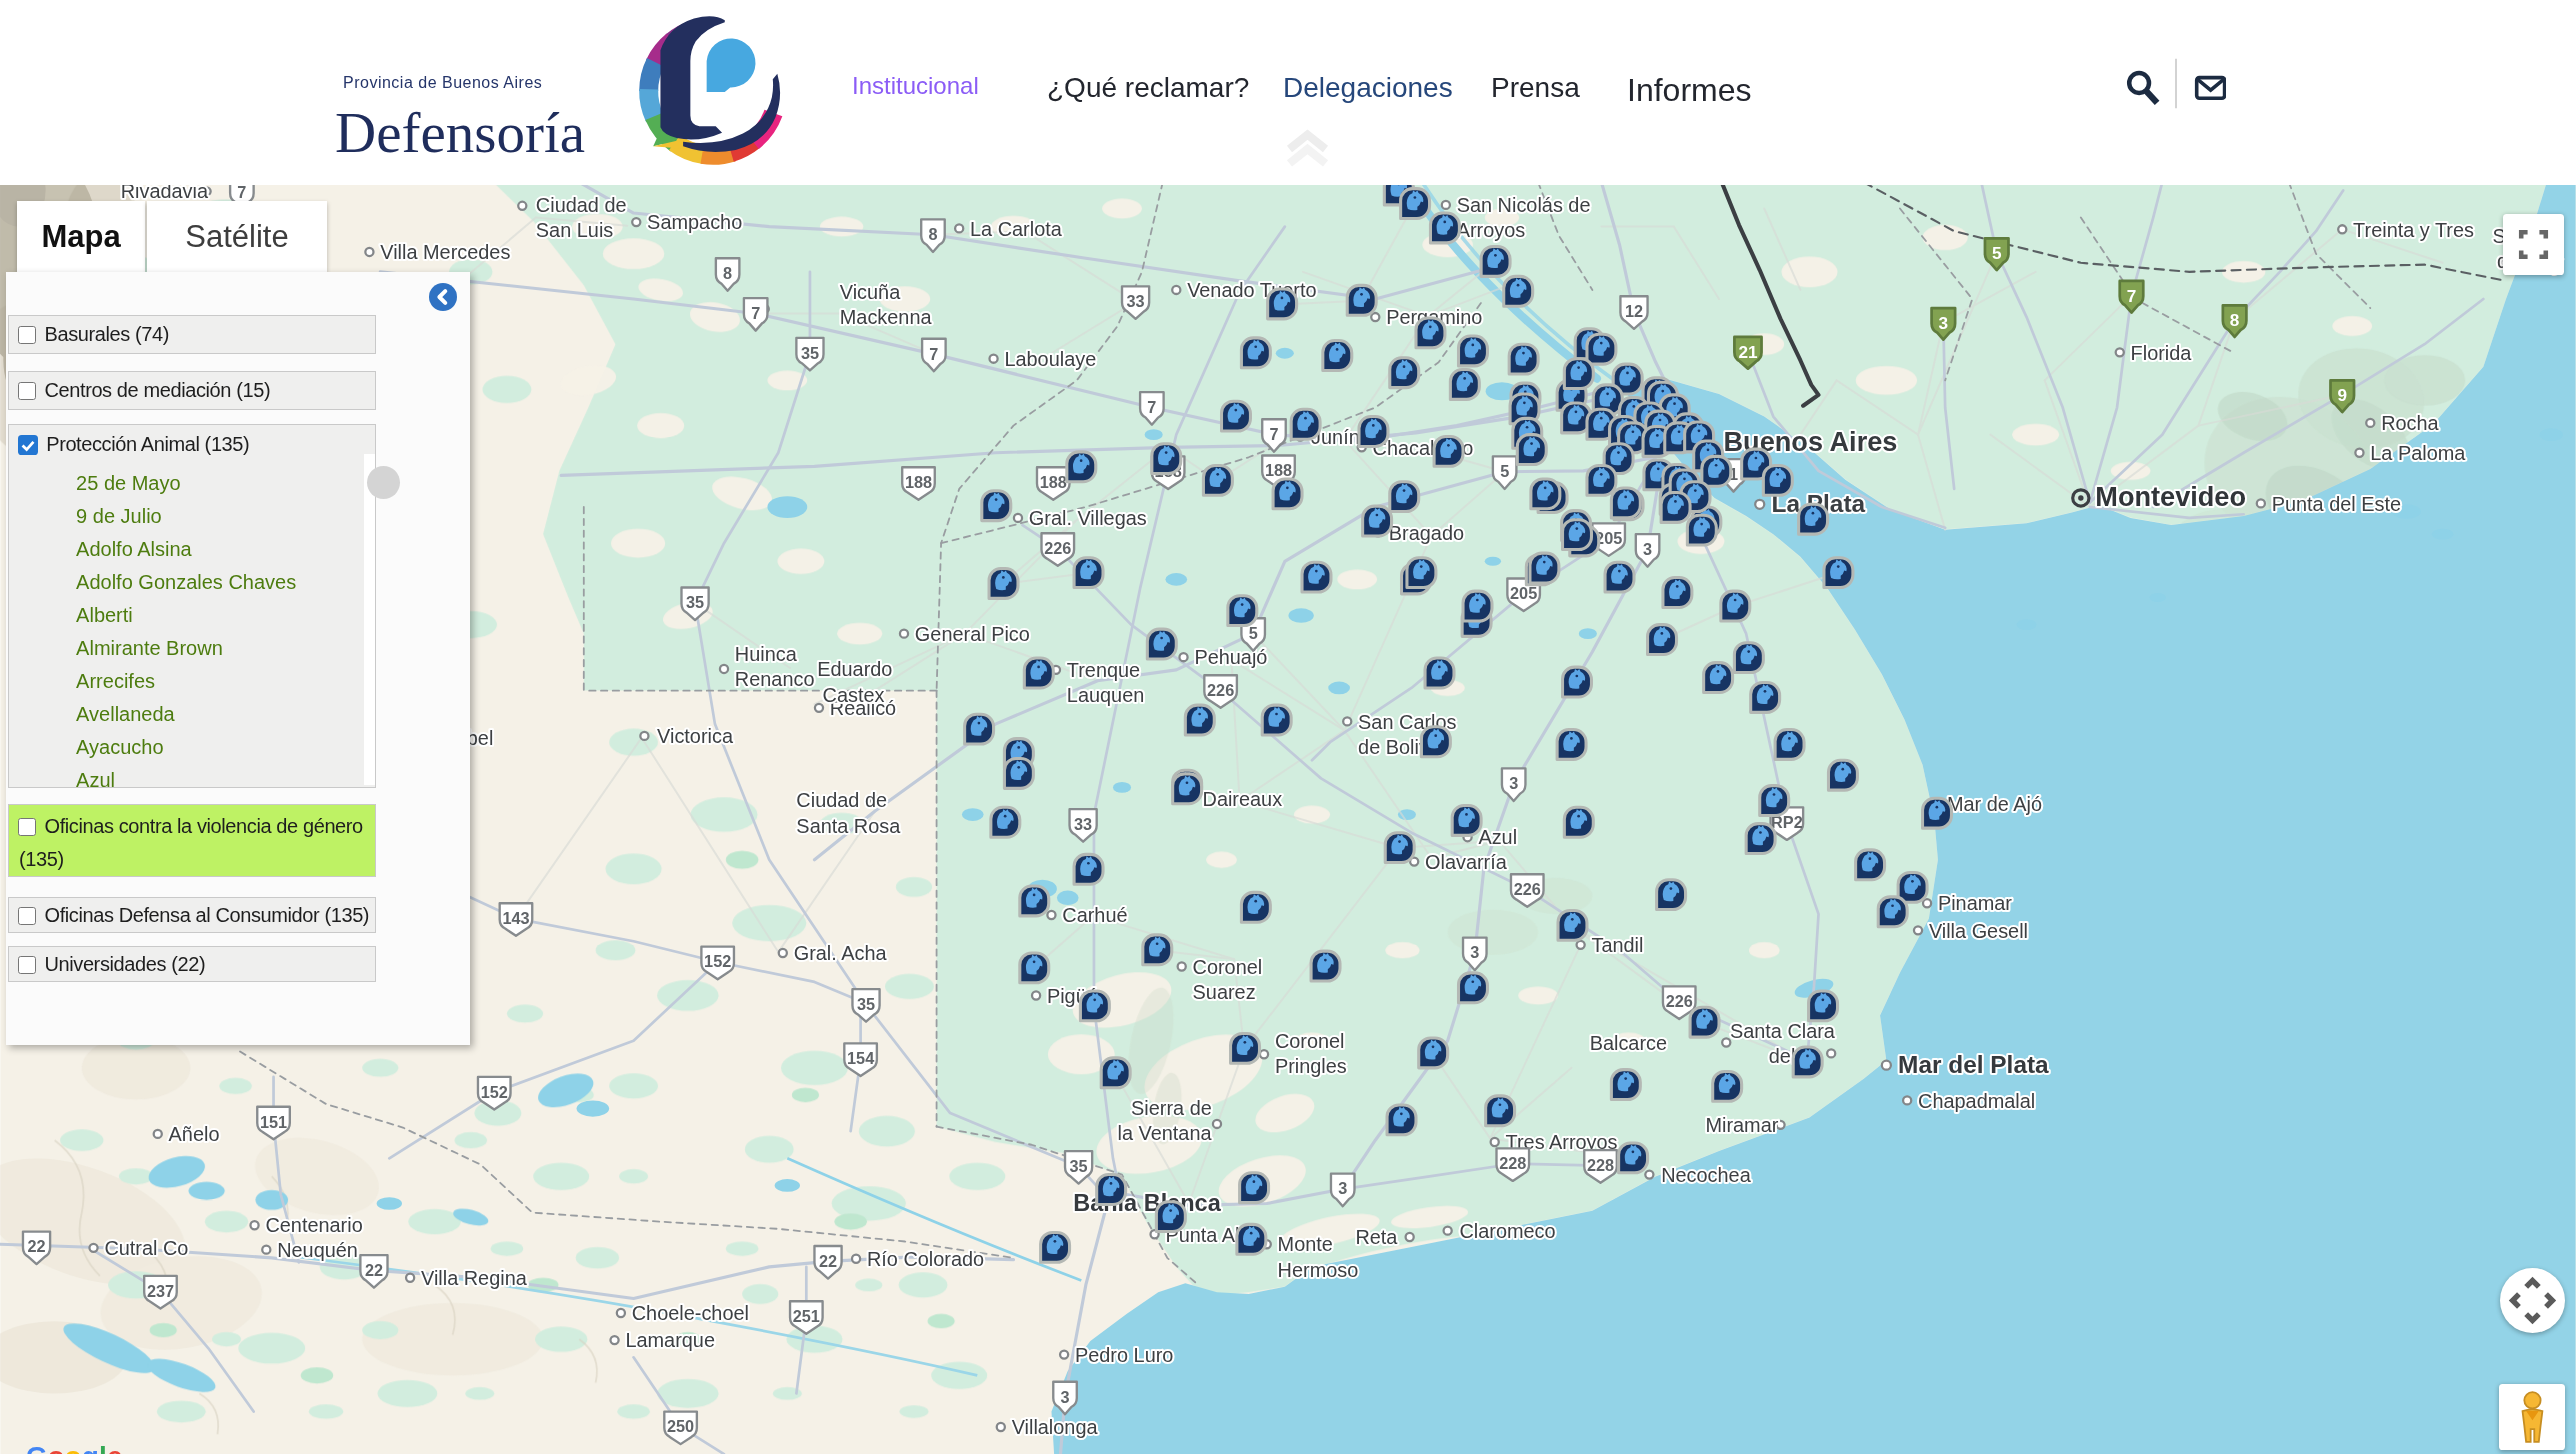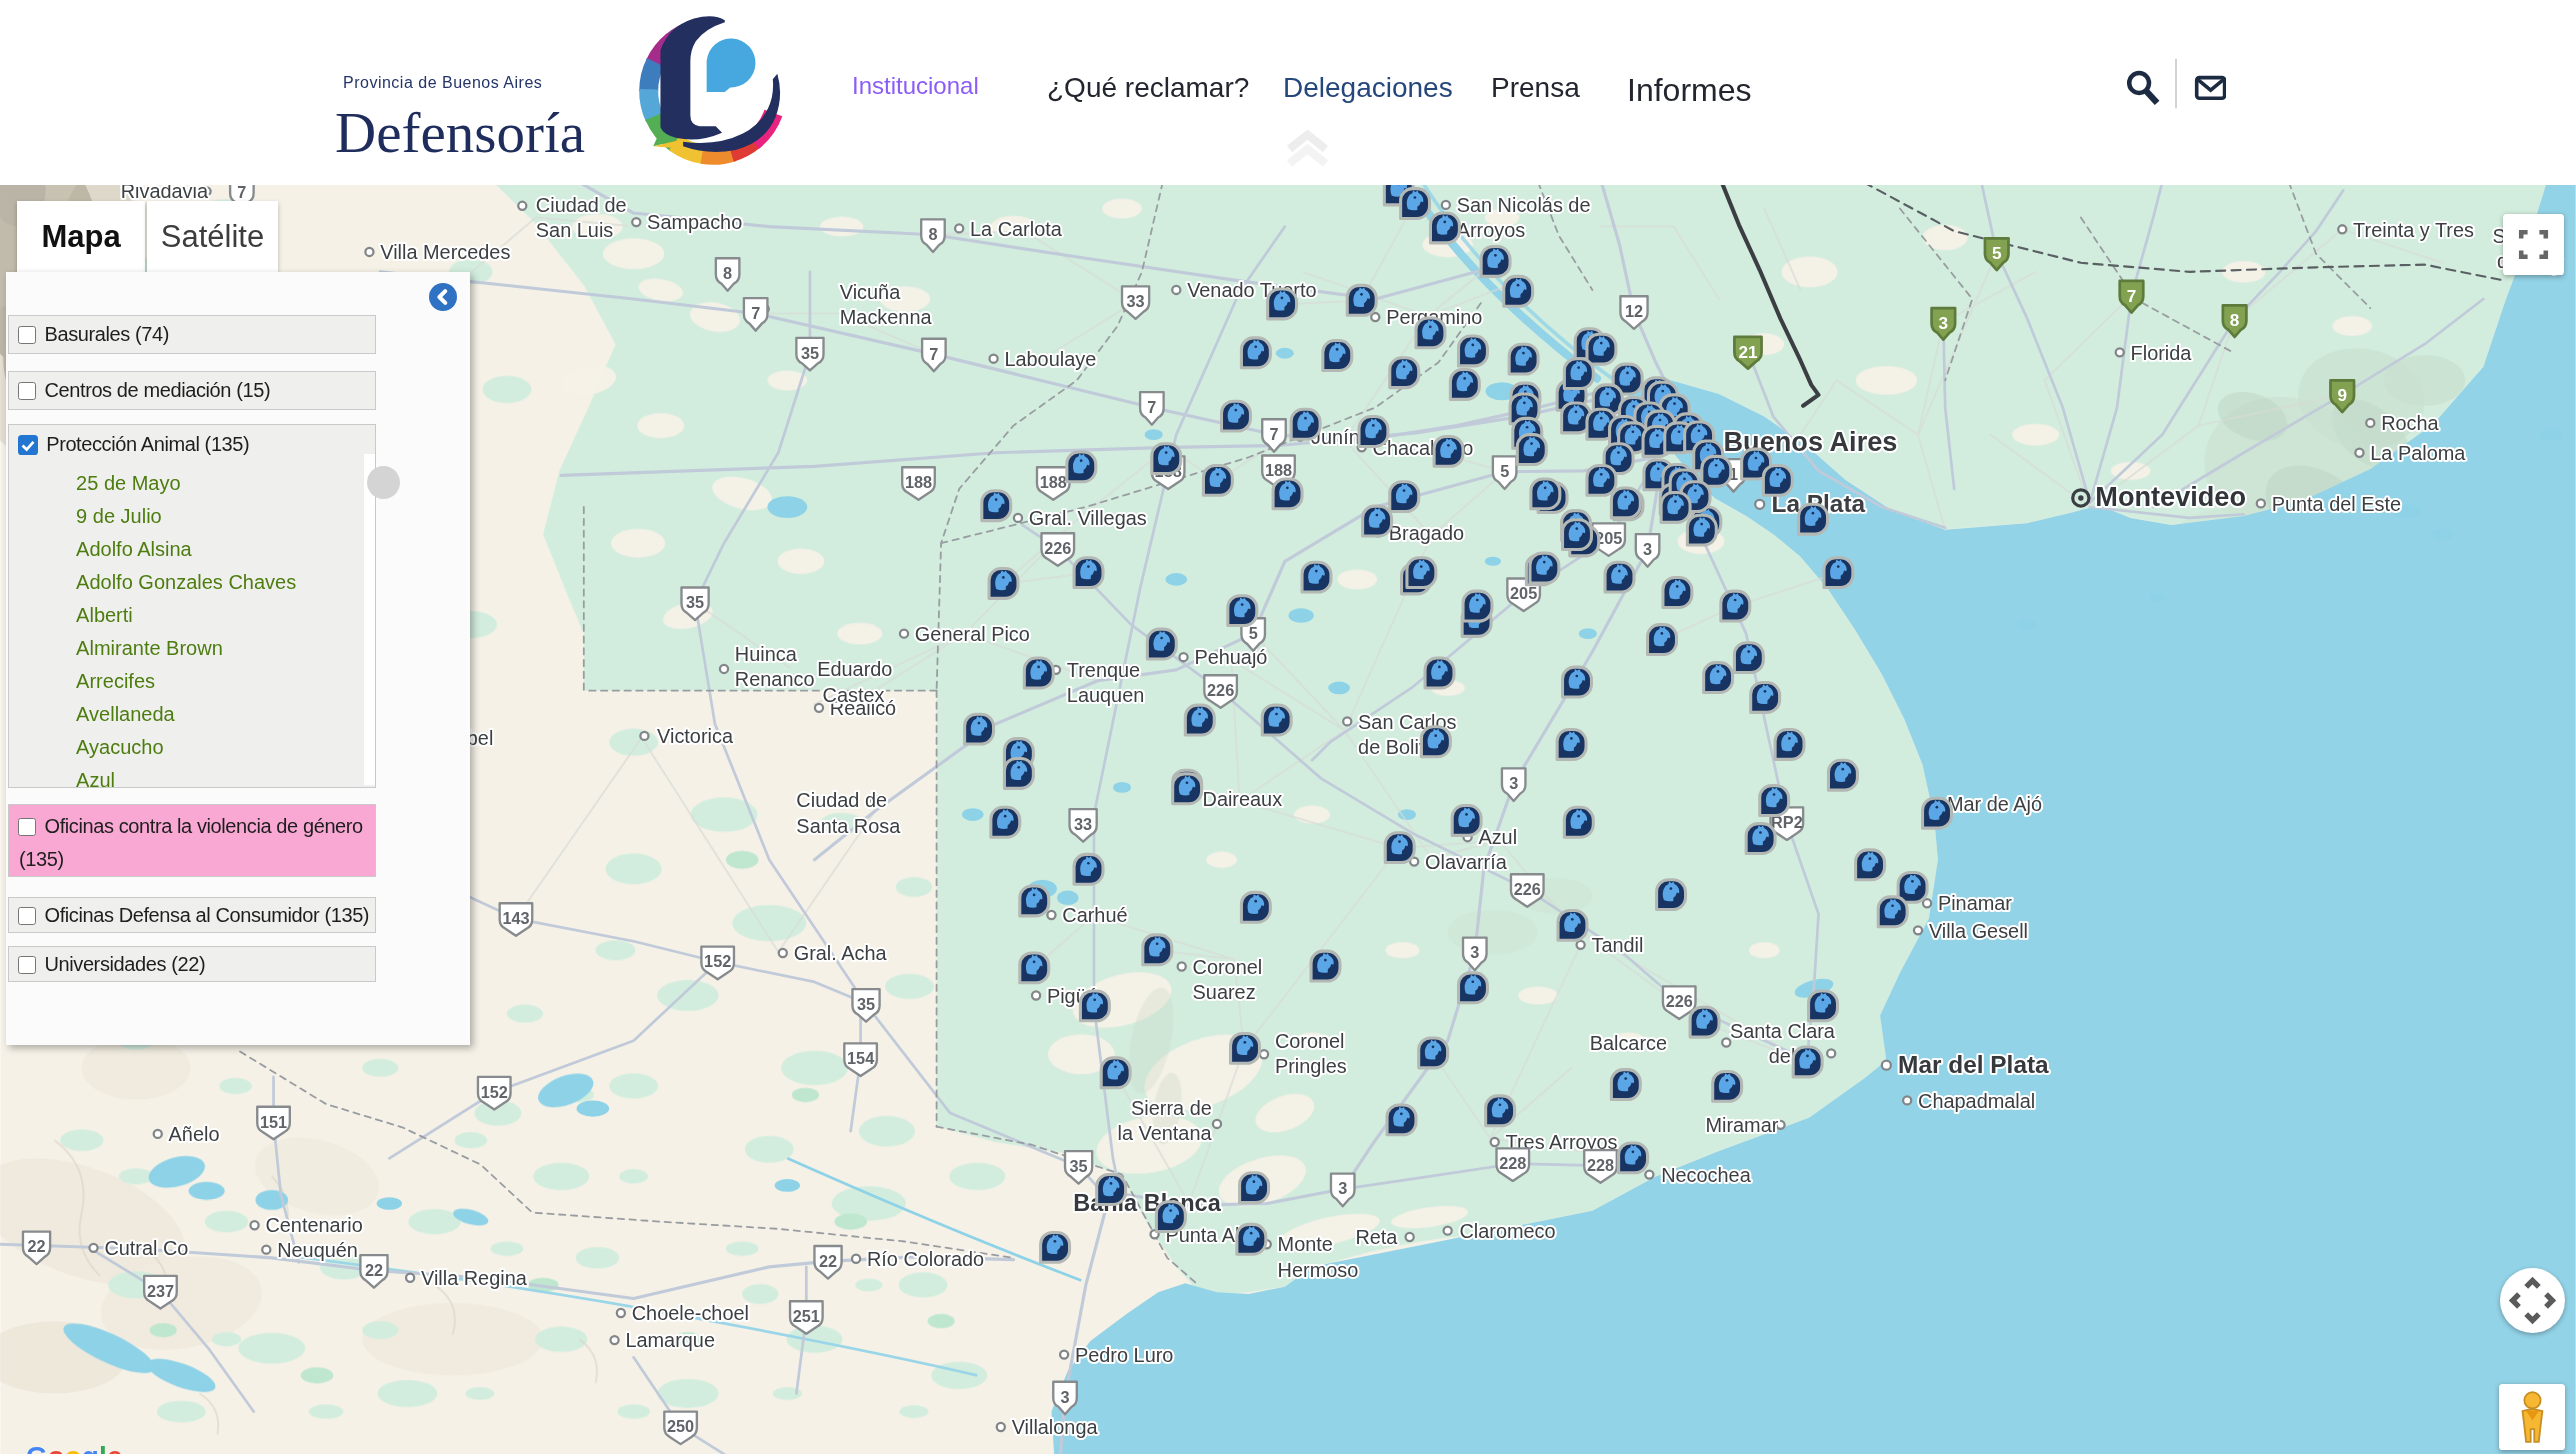--- a/index.html
+++ b/index.html
@@ -1389,21 +1389,21 @@
     <g font-size="31" font-weight="bold" transform="translate(28,1416)">
       <text x="0" y="0" fill="#4285f4">G</text>
       <text x="24" y="0" fill="#ea4335">o</text>
       <text x="43" y="0" fill="#fbbc05">o</text>
       <text x="62" y="0" fill="#4285f4">g</text>
       <text x="81" y="0" fill="#34a853">l</text>
       <text x="90" y="0" fill="#ea4335">e</text>
     </g>
   </svg>
 <div style="position:absolute;left:17px;top:201px;height:71px;width:128px;background:#fff;box-shadow:0 1.8px 4.5px rgba(0,0,0,.25);display:flex;align-items:center;justify-content:center;font-size:31px;font-weight:bold;color:#111">Mapa</div>
-<div style="position:absolute;left:147px;top:201px;height:71px;width:131px;background:#fff;box-shadow:0 1.8px 4.5px rgba(0,0,0,.25);display:flex;align-items:center;justify-content:center;font-size:31px;color:#3d3d3d">Satélite</div>
+<div style="position:absolute;left:147px;top:201px;height:71px;width:180px;background:#fff;box-shadow:0 1.8px 4.5px rgba(0,0,0,.25);display:flex;align-items:center;justify-content:center;font-size:31px;color:#3d3d3d">Satélite</div>
 <div style="position:absolute;left:2503px;top:214px;width:61px;height:61px;background:#fff;border-radius:3.6px;box-shadow:0 1.8px 5.4px rgba(0,0,0,.3)"><svg width="61" height="61" viewBox="0 0 67 67" xmlns="http://www.w3.org/2000/svg">
       <path d="M20,27 L20,20 L27,20 M40,20 L47,20 L47,27 M47,40 L47,47 L40,47 M27,47 L20,47 L20,40" fill="none" stroke="#666" stroke-width="5"></path>
     </svg></div>
 <div style="position:absolute;left:2500px;top:1268px;width:65px;height:65px;background:#fff;border-radius:50%;box-shadow:0 1.8px 5.4px rgba(0,0,0,.3)"><svg width="65" height="65" viewBox="0 0 72 72" xmlns="http://www.w3.org/2000/svg">
       <path d="M29,21 L36,14 L43,21 M51,29 L58,36 L51,43 M43,51 L36,58 L29,51 M21,29 L14,36 L21,43" fill="none" stroke="#5b5b5b" stroke-width="6" stroke-linejoin="miter" stroke-linecap="butt"></path>
     </svg></div>
 <div style="position:absolute;left:2499px;top:1384px;width:66px;height:66px;background:#fff;border-radius:3.6px;box-shadow:0 1.8px 5.4px rgba(0,0,0,.3)"><svg width="66" height="66" viewBox="0 0 73 73" xmlns="http://www.w3.org/2000/svg">
       <circle cx="37" cy="18" r="9" fill="#f6b733" stroke="#c78e22" stroke-width="2"></circle>
       <path d="M26,30 Q37,26 48,30 L46,46 L44,64 L39,64 L39,50 L35,50 L35,64 L30,64 L28,46 Z" fill="#f6b733" stroke="#c78e22" stroke-width="2"></path>
       <path d="M30,30 L37,40 L44,30" fill="#e8960f"></path>
@@ -1432,21 +1432,21 @@
         <div>Alberti</div>
         <div>Almirante Brown</div>
         <div>Arrecifes</div>
         <div>Avellaneda</div>
         <div>Ayacucho</div>
         <div>Azul</div>
       </div>
       <div style="position:absolute;right:0px;top:29px;bottom:1.8px;width:11px;background:#fff"></div>
     </div>
     <div style="position:absolute;left:361px;top:194px;width:33px;height:33px;background:#d4d4d4;border-radius:50%"></div>
-    <div style="position:absolute;left:1.8px;top:532px;width:368px;height:73px;background:#f9a8d4;border:0.9px solid #c9c9c9;box-sizing:border-box">
+    <div style="position:absolute;left:1.8px;top:532px;width:368px;height:73px;background:#bef264;border:0.9px solid #c9c9c9;box-sizing:border-box">
       <div style="font-size:20px;color:#1e1e1e;white-space:nowrap;font-weight:500;letter-spacing:-0.4px;line-height:33px;margin-top:5.4px"><span style="display:inline-block;width:16.3px;height:16.3px;background:#fff;border:1.8px solid #767676;border-radius:2.7px;vertical-align:-2.7px;margin:0 8.1px 0 9px"></span>Oficinas contra la violencia de género<br><span style="margin-left:10px">(135)</span></div>
     </div>
     <div style="position:absolute;left:1.8px;top:625px;width:368px;height:36px;background:#efefee;border:0.9px solid #c9c9c9;box-sizing:border-box">
       <div style="font-size:20px;color:#1e1e1e;white-space:nowrap;font-weight:500;letter-spacing:-0.4px;margin-top:6.3px"><span style="display:inline-block;width:16.3px;height:16.3px;background:#fff;border:1.8px solid #767676;border-radius:2.7px;vertical-align:-2.7px;margin:0 8.1px 0 9px"></span>Oficinas Defensa al Consumidor (135)</div>
     </div>
     <div style="position:absolute;left:1.8px;top:674px;width:368px;height:36px;background:#efefee;border:0.9px solid #c9c9c9;box-sizing:border-box">
       <div style="font-size:20px;color:#1e1e1e;white-space:nowrap;font-weight:500;letter-spacing:-0.4px;margin-top:6.3px"><span style="display:inline-block;width:16.3px;height:16.3px;background:#fff;border:1.8px solid #767676;border-radius:2.7px;vertical-align:-2.7px;margin:0 8.1px 0 9px"></span>Universidades (22)</div>
     </div>
   </div>
 <div style="position:absolute;left:0;top:0;width:2576px;height:185px;background:#fff"></div>

